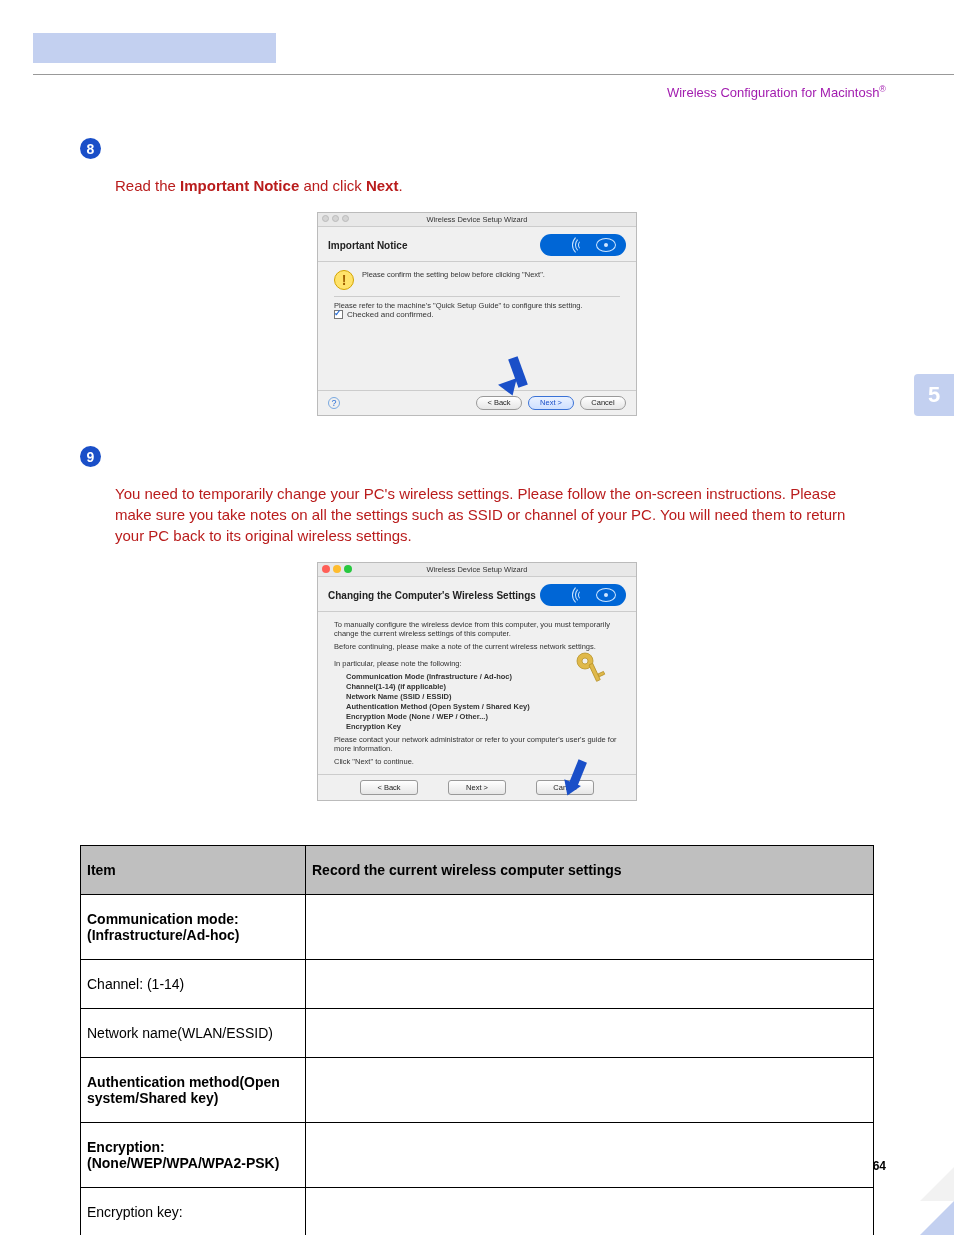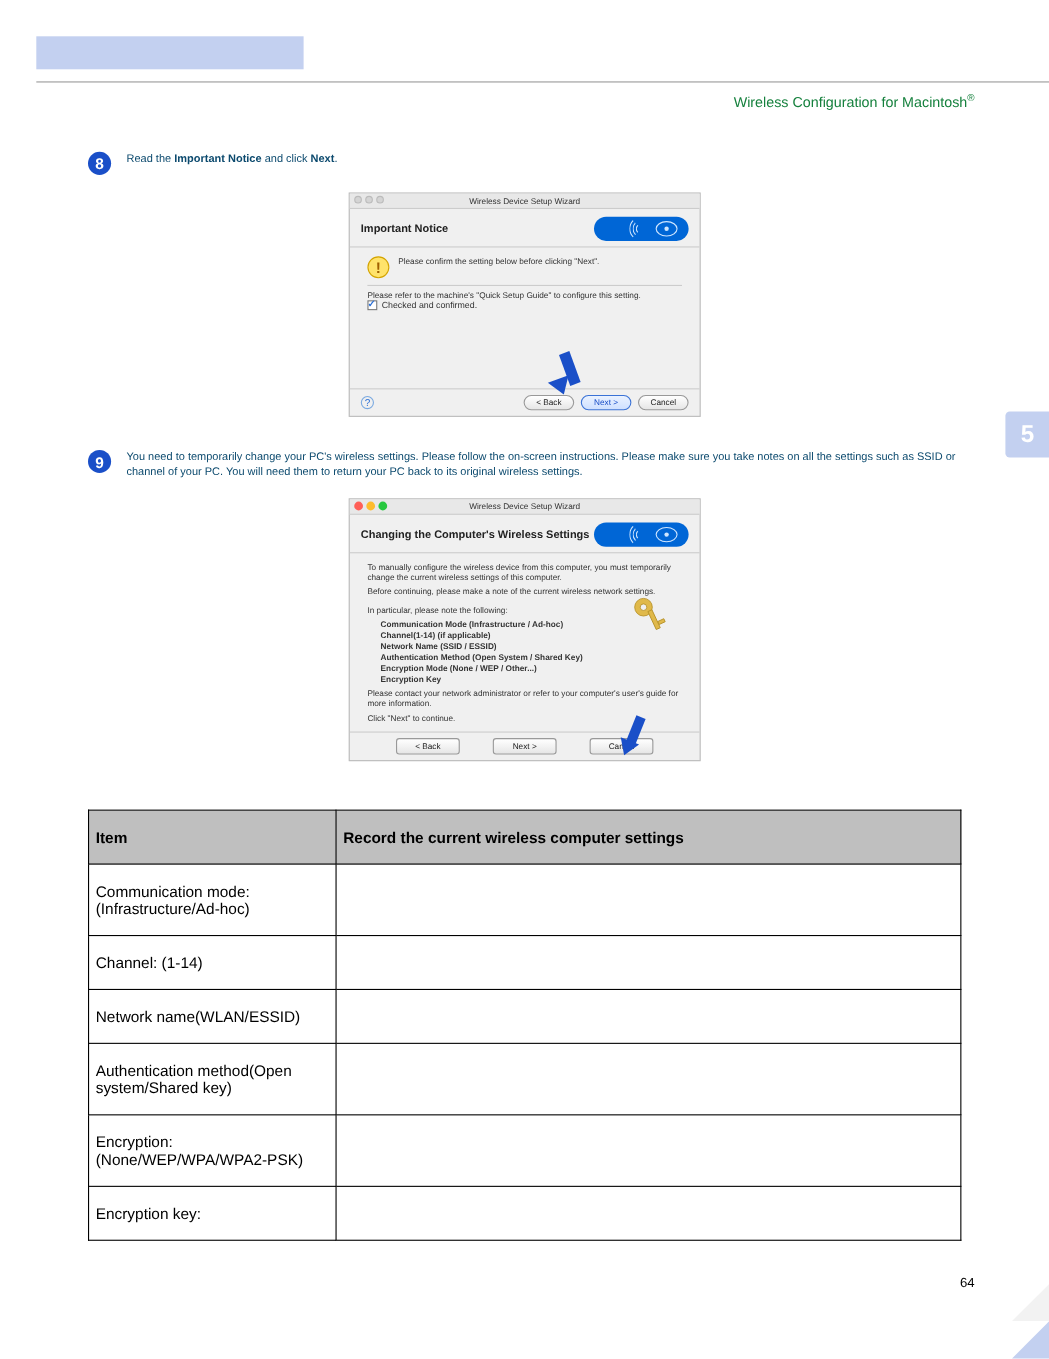--- a/index.html
+++ b/index.html
@@ -22,21 +22,21 @@
   .hrule {
     position: absolute;
     top: 74px; left: 33px; right: 0;
     height: 1px;
     background: #999;
   }
   .header-title {
     position: absolute;
     top: 84px; right: 68px;
     font-size: 13px;
-    color: #15803d;
+    color: #a21caf;
   }
   .header-title sup { font-size: 9px; vertical-align: super; }
   
   .content {
     position: absolute;
     top: 138px; left: 80px; right: 80px;
   }
   .step {
     display: flex;
     align-items: flex-start;
@@ -50,23 +50,24 @@
     font-size: 14px;
     font-weight: bold;
     display: flex;
     align-items: center;
     justify-content: center;
     margin-right: 14px;
     flex-shrink: 0;
     margin-top: 0px;
   }
   .step-text {
-    font-size: 10px;
+    font-size: 15px;
     line-height: 1.4;
-    color: #0c4a6e;
+    color: #b91c1c;
+    margin-top: 37px;
   }
   .bold { font-weight: bold; }
   .step9 { margin-top: 30px; }
   
   .wizard {
     width: 320px;
     margin: 16px auto 10px auto;
     border: 1px solid #bbb;
     background: #f0f0f0;
     font-size: 8px;
@@ -251,41 +252,41 @@
     padding: 16px 6px;
     text-align: left;
     vertical-align: top;
   }
   .settings-table th {
     background: #bfbfbf;
     font-weight: bold;
   }
   .settings-table td.col1 { width: 225px;}
   .settings-table td.col2 { }
-  .settings-table tr.tall td { height: 44px; }
+  .settings-table tr.tall td { height: 44px; font-weight: bold; }
   
   .side-tab {
     position: absolute;
     right: 0; top: 374px;
     width: 40px; height: 42px;
     background: #c3d0f0;
     border-top-left-radius: 4px;
     border-bottom-left-radius: 4px;
     display:flex;align-items:center;justify-content:center;
     color:#fff;
     font-weight:bold;
     font-size:22px;
   }
   
   .page-num {
     position:absolute;
     right: 68px;
     bottom: 62px;
     font-size: 12px;
-    font-weight:normal;
+    font-weight:bold;
     color:#000;
     margin-top:36px;
   }
   
   .dog-ear {
     position:absolute;
     right:0;bottom:0;
     width:0;height:0;
     border-left:34px solid transparent;
     border-bottom:34px solid #c3d0f0;

